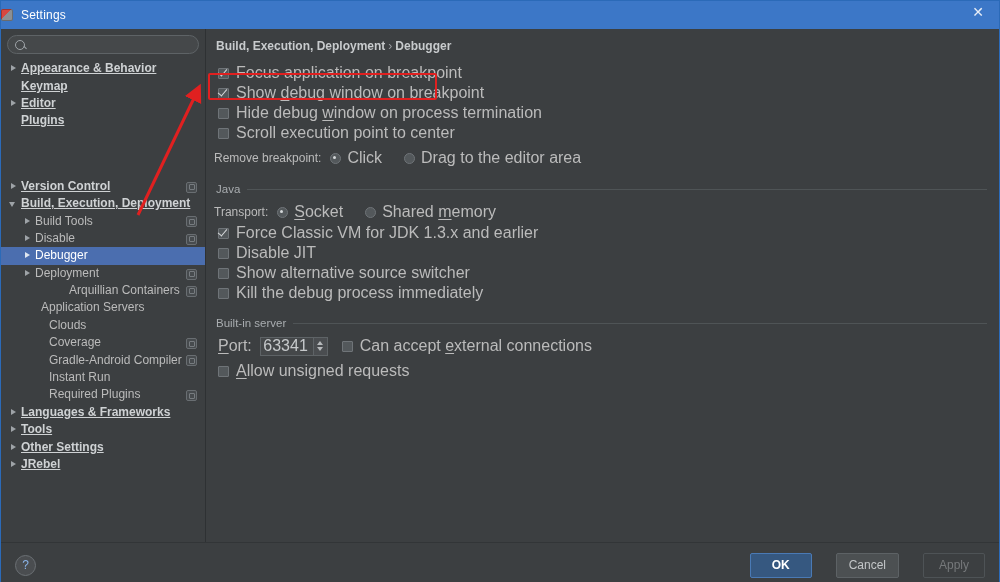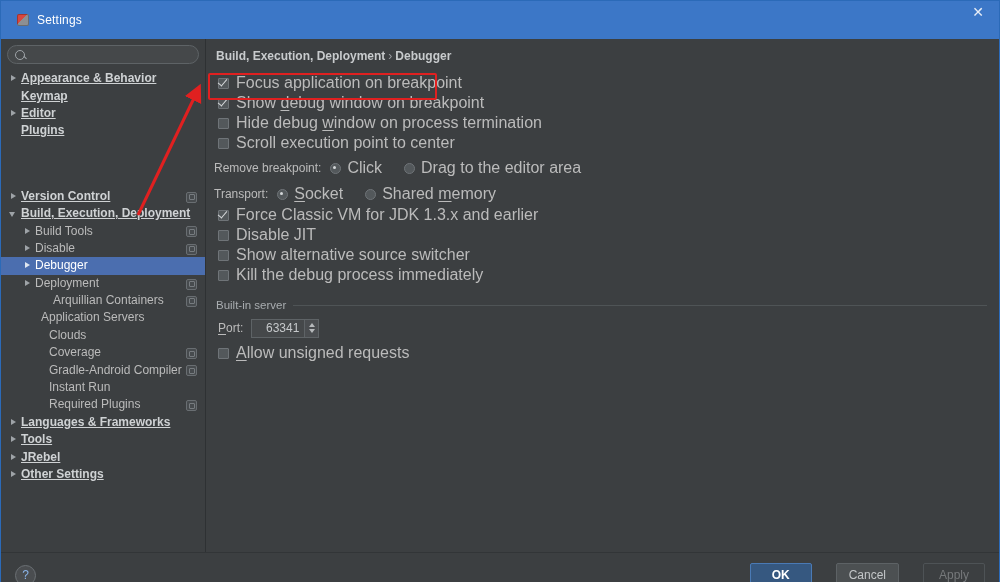--- a/index.html
+++ b/index.html
@@ -8,22 +8,22 @@
     background:#3c3f41;
     font-family:"Liberation Sans", sans-serif;
     font-size:12px;
     color:#bbbbbb;
     -webkit-font-smoothing:antialiased;
   }
   .window{position:relative;width:1000px;height:582px;background:#3c3f41;
     border:1px solid #2b6ab8;box-sizing:border-box;}
 
   
-  .titlebar{height:38px;background:#3c77c7;display:flex;align-items:center;
-    padding:0 16px;box-sizing:border-box;position:relative;}
+  .titlebar{height:28px;background:#3c77c7;display:flex;align-items:center;
+    padding:0 0;box-sizing:border-box;position:relative;}
   .title-icon{width:12px;height:12px;border-radius:2px;margin-right:8px;
     background:linear-gradient(135deg,#d8473f 0%,#d8473f 45%,#8c8f93 45%,#8c8f93 100%);
     box-shadow:inset 0 0 0 1px rgba(0,0,0,.25);flex:0 0 auto;}
   .title-text{color:#ffffff;font-size:12px;letter-spacing:.2px;}
   .title-close{position:absolute;right:8px;top:0;height:22px;width:26px;
     display:flex;align-items:center;justify-content:center;color:#e8eef7;font-size:14px;}
 
   
   .body{display:flex;height:513px;background:#3c3f41;}
 
@@ -81,24 +81,24 @@
     background:#53585b;margin-right:6px;flex:0 0 auto;position:relative;}
   .radio.sel::after{content:"";position:absolute;left:2px;top:2px;width:3px;height:3px;
     border-radius:50%;background:#d4d7d9;}
   .radio-item{display:flex;align-items:center;margin-right:22px;}
 
   .section{display:flex;align-items:center;margin:14px 0 6px 2px;}
   .section-title{font-size:11.5px;color:#a9adb0;padding-right:7px;white-space:nowrap;}
   .section-line{flex:1;height:1px;background:#4f5456;}
 
   .portrow{display:flex;align-items:center;height:22px;margin-left:4px;}
-  .portlabel{font-size:12px;color:#bbbbbb;margin-right:8px;}
+  .portlabel{font-size:16px;color:#bbbbbb;margin-right:8px;}
   .spinner{width:68px;height:19px;border:1px solid #5e6366;background:#45484a;
     display:flex;align-items:center;box-sizing:border-box;}
-  .spin-val{flex:1;text-align:right;padding-right:5px;font-size:12px;color:#c6c9cb;}
+  .spin-val{flex:1;text-align:right;padding-right:5px;font-size:16px;color:#c6c9cb;}
   .spin-btns{width:13px;height:100%;border-left:1px solid #5e6366;
     display:flex;flex-direction:column;justify-content:center;align-items:center;
     background:#4a4d50;}
   .spin-up,.spin-dn{width:0;height:0;border-left:3px solid transparent;
     border-right:3px solid transparent;}
   .spin-up{border-bottom:4px solid #b6b9bb;margin-bottom:2px;}
   .spin-dn{border-top:4px solid #b6b9bb;}
 
   
   .anno-rect{position:absolute;border:2px solid #e02020;border-radius:2px;
@@ -176,21 +176,21 @@
           </div>
           <div class="row selected" style="padding-left: 22px;">
             <span class="arrow collapsed"></span>
             <span class="label">Debugger</span>
           </div>
           <div class="row" style="padding-left: 22px;">
             <span class="arrow collapsed"></span>
             <span class="label">Deployment</span>
             <span class="scope-icon"></span>
           </div>
-          <div class="row" style="padding-left: 40px;">
+          <div class="row" style="padding-left: 20px; gap: 36px;">
             <span class="arrow "></span>
             <span class="label">Arquillian Containers</span>
             <span class="scope-icon"></span>
           </div>
           <div class="row" style="padding-left: 28px;">
             <span class="arrow "></span>
             <span class="label">Application Servers</span>
           </div>
           <div class="row" style="padding-left: 36px;">
             <span class="arrow "></span>
@@ -218,25 +218,25 @@
           <div class="row" style="padding-left: 8px;">
             <span class="arrow collapsed"></span>
             <span class="label bold">Languages &amp; Frameworks</span>
           </div>
           <div class="row" style="padding-left: 8px;">
             <span class="arrow collapsed"></span>
             <span class="label bold">Tools</span>
           </div>
           <div class="row" style="padding-left: 8px;">
             <span class="arrow collapsed"></span>
+            <span class="label bold">Other Settings</span>
+          </div>
+          <div class="row" style="padding-left: 8px;">
+            <span class="arrow collapsed"></span>
             <span class="label bold">JRebel</span>
-          </div>
-          <div class="row" style="padding-left: 8px;">
-            <span class="arrow collapsed"></span>
-            <span class="label bold">Other Settings</span>
           </div>
         </div>
     </div>
 
     <div class="main">
 
       <div class="breadcrumb">
         <span>Build, Execution, Deployment</span><span class="crumb-sep">›</span><span>Debugger</span>
       </div>
 
@@ -264,20 +264,24 @@
         <div class="radio-item">
           <span class="radio sel"></span>
           <span class="cbtext">Click</span>
         </div>
         <div class="radio-item">
           <span class="radio"></span>
           <span class="cbtext">Drag to the editor area</span>
         </div>
       </div>
 
+      <div class="section">
+        <span class="section-title">Java</span>
+        <span class="section-line"></span>
+      </div>
 
       <div class="radiorow">
         <span class="rlabel">Transport:</span>
         <div class="radio-item">
           <span class="radio sel"></span>
           <span class="cbtext"><span class="u">S</span>ocket</span>
         </div>
         <div class="radio-item">
           <span class="radio"></span>
           <span class="cbtext">Shared <span class="u">m</span>emory</span>
@@ -309,20 +313,24 @@
       </div>
 
       <div class="portrow">
         <span class="portlabel"><span class="u">P</span>ort:</span>
         <div class="spinner">
           <span class="spin-val">63341</span>
           <span class="spin-btns">
             <span class="spin-up"></span>
             <span class="spin-dn"></span>
           </span>
+        </div>
+        <div class="cbrow" style="margin-left:14px;height:auto;">
+          <span class="cb"></span>
+          <span class="cbtext">Can accept <span class="u">e</span>xternal connections</span>
         </div>
       </div>
 
       <div class="cbrow" style="margin-top:4px;">
         <span class="cb"></span>
         <span class="cbtext"><span class="u">A</span>llow unsigned requests</span>
       </div>
 
     </div>
   </div>

